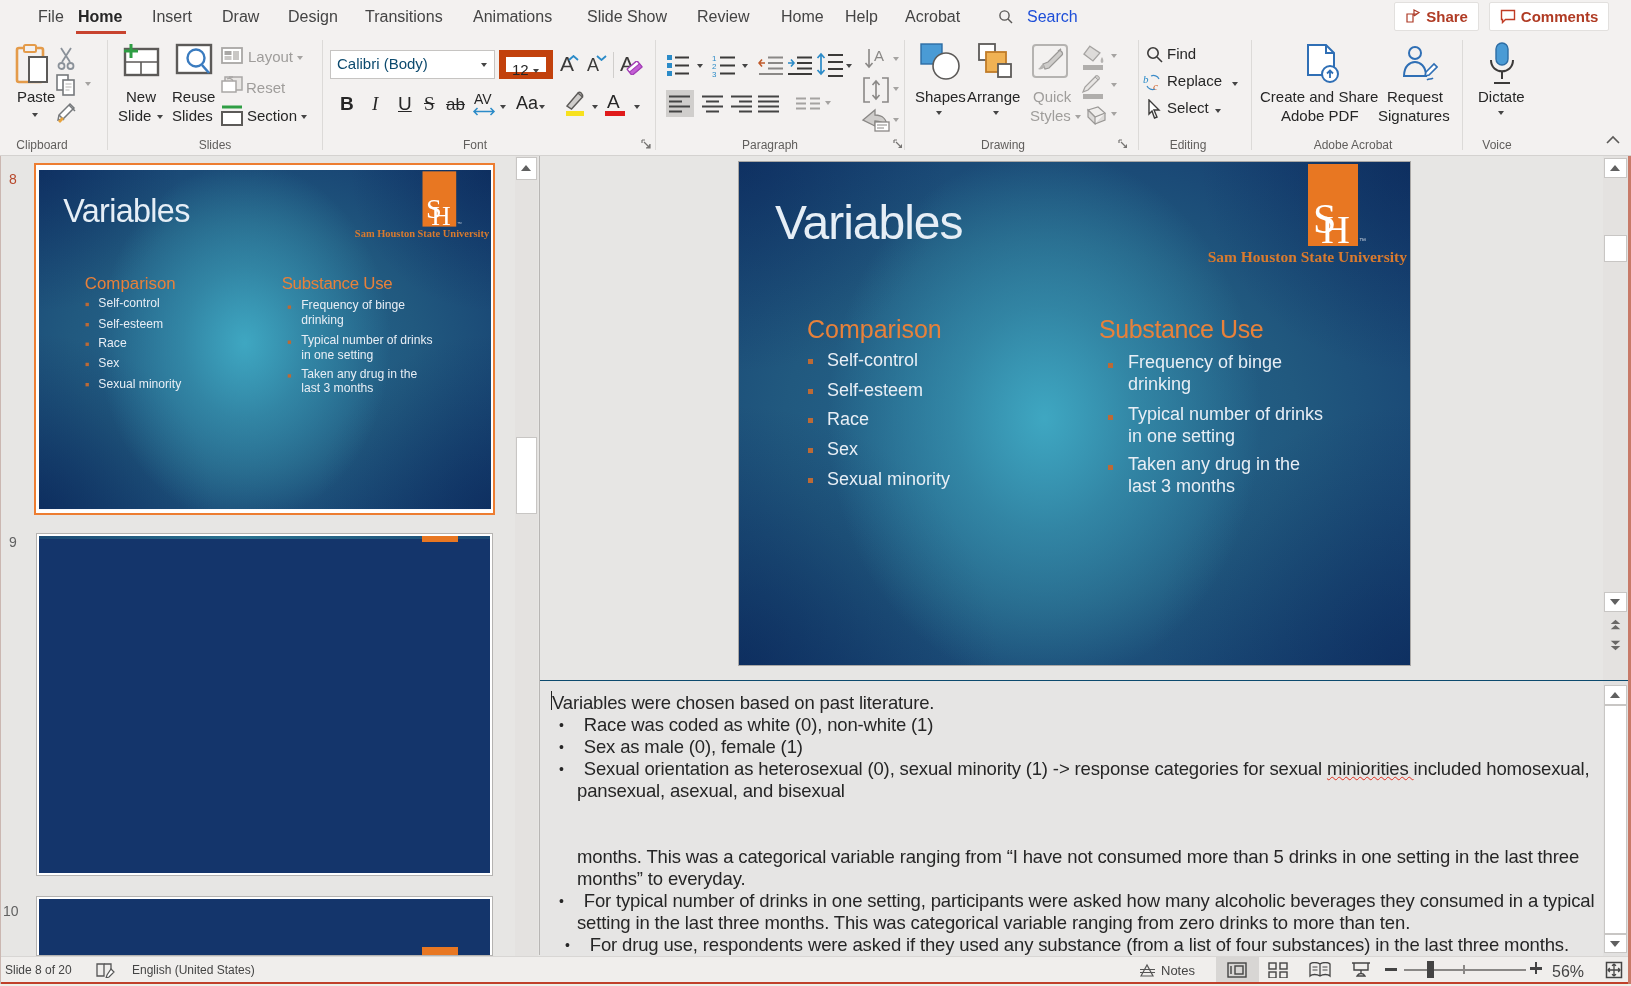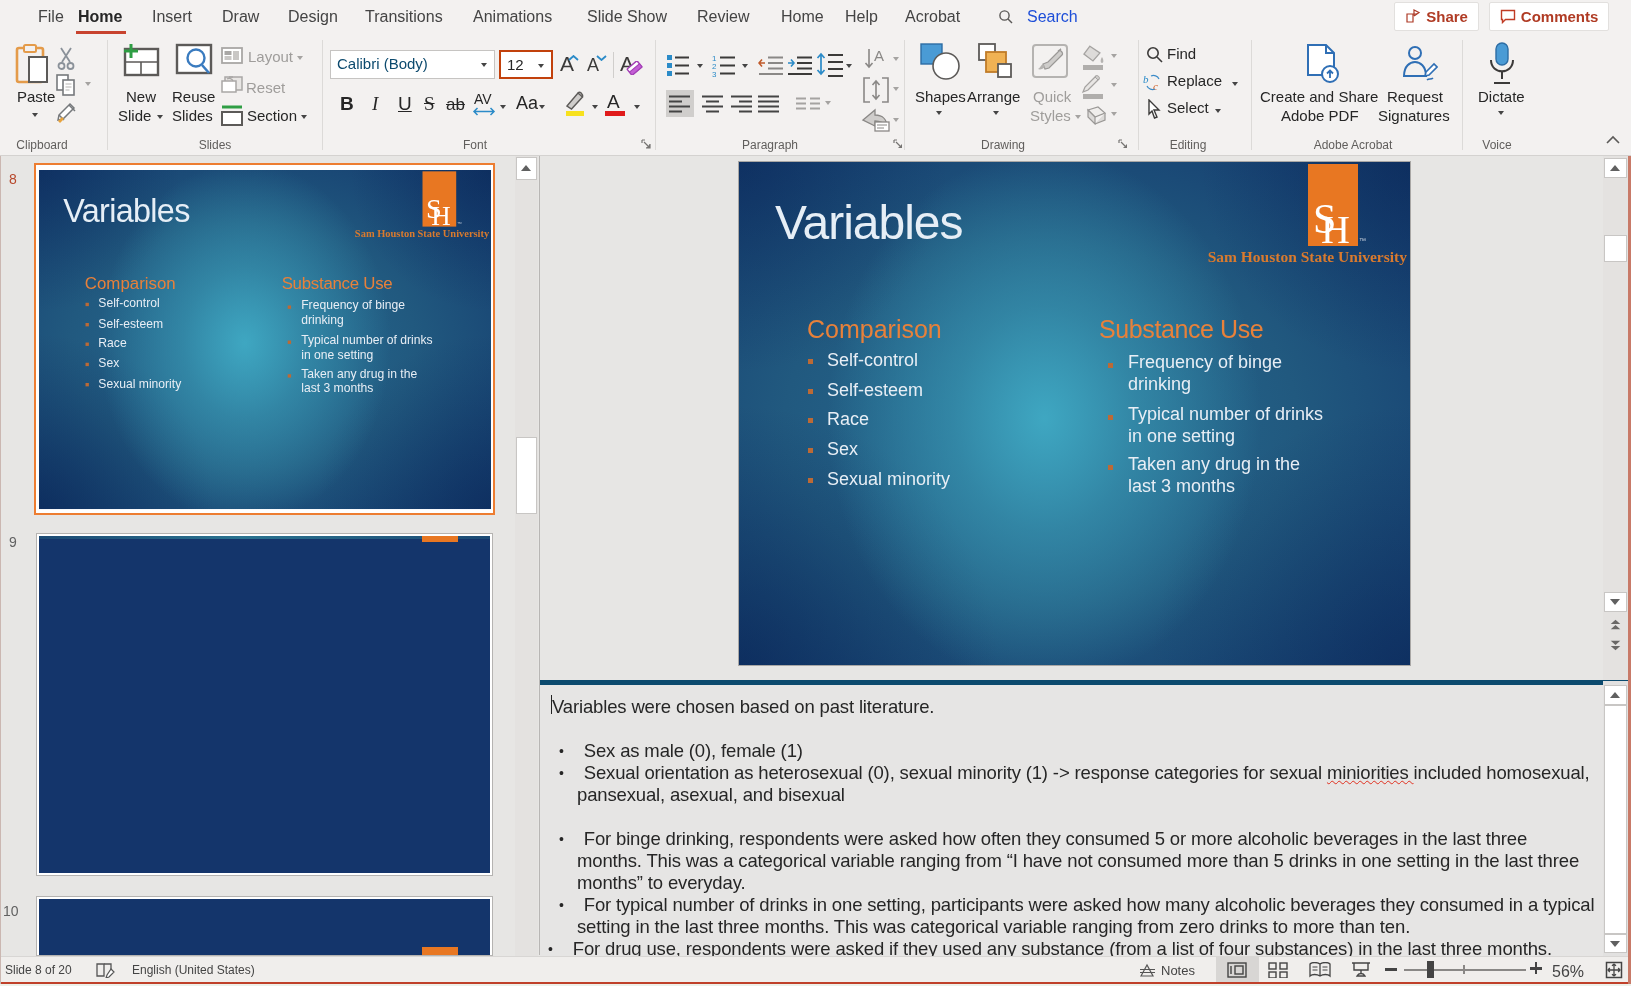--- a/index.html
+++ b/index.html
@@ -30,21 +30,21 @@
 radial-gradient(circle 260px at 100% 100%,rgba(5,28,78,0.4) 0%,rgba(5,28,78,0) 100%),
 radial-gradient(ellipse 85% 80% at 45% 52%,#276d94 0%,#21597f 45%,#174272 78%,#123768 100%);}
 .sh-logo{position:absolute;background:#e87722}
 .title{position:absolute;color:#e6eef6;letter-spacing:.5px}
 .ohead{position:absolute;color:#e8813a}
 .wtext{position:absolute;color:#e8eef5}
 .sqb{position:absolute;width:5px;height:5px;background:#bc6a36}
 
 #slidearea{left:540px;top:156px;width:1063px;height:523px;background:#e7e6e4}
 
-#notes{left:540px;top:680px;width:1088px;height:276px;background:#e6e5e4;border-top:5px solid #0c4a6e;overflow:hidden}
+#notes{left:540px;top:680px;width:1088px;height:276px;background:#e6e5e4;border-top:1px solid #0c4a6e;overflow:hidden}
 .nline{position:absolute;left:553px;font-size:18.5px;letter-spacing:-0.15px;color:#262626;white-space:nowrap}
 .nb{font-size:14px;position:relative;top:-1px}
 
 #status{left:0;top:956px;width:1631px;height:26px;background:#f0eeec;border-top:1px solid #d8d6d4;font-size:12px;color:#444}
 #redb{left:0;top:982px;width:1631px;height:2px;background:#c0402a}
 #bot{left:0;top:984px;width:1631px;height:2px;background:#edf1ea}
 #redr{left:1628px;top:0;width:3px;height:984px;background:#c87a68}
 #redl{left:0;top:0;width:1px;height:984px;background:#cbb7b1}
 
 .sbar{position:absolute;background:#e9e7e5}
@@ -153,21 +153,21 @@
     <path d="M1 3 h20" stroke="#2e9e44" stroke-width="3"></path>
     <rect x="1" y="8" width="20" height="13" fill="#fff" stroke="#5c5a58" stroke-width="2"></rect>
   </svg>
   <div class="rbtxt abs" style="left:247px;top:72px">Section <span class="dda"></span></div>
   <div class="glabel" style="left:165px;width:100px">Slides</div>
 
   <div class="abs" style="left:330px;top:15px;width:165px;height:29px;background:#fff;border:1px solid #c6c4c2">
     <span style="position:absolute;left:6px;top:4px;font-size:15px;color:#0c4a6e">Calibri (Body)</span>
     <span class="dda" style="position:absolute;right:7px;top:12px"></span>
   </div>
-  <div class="abs" style="left:499px;top:15px;width:54px;height:29px;background:#fff;border:2px solid #c2410c">
+  <div class="abs" style="left:499px;top:15px;width:54px;height:29px;background:#fff;border:7px solid #c2410c">
     <span style="position:absolute;left:6px;top:4px;font-size:15px;color:#262626">12</span>
     <span class="dda" style="position:absolute;right:7px;top:12px"></span>
   </div>
   <div class="abs" style="left:560px;top:17px;font-size:21px;color:#3b3a39">A</div>
   <svg class="abs" style="left:568px;top:20px" width="11" height="6" viewBox="0 0 11 6">
       <path d="M1 5 5.5 1 10 5" fill="none" stroke="#2b8bc8" stroke-width="1.8"></path>
     </svg>
   <div class="abs" style="left:587px;top:20px;font-size:18px;color:#3b3a39">A</div>
   <svg class="abs" style="left:596px;top:20px" width="11" height="6" viewBox="0 0 11 6">
       <path d="M1 1 5.5 5 10 1" fill="none" stroke="#2b8bc8" stroke-width="1.8"></path>
@@ -446,29 +446,29 @@
 <div class="arr arr-dn abs" style="left:1610px;top:599px"></div>
 <svg class="abs" style="left:1609px;top:618px" width="13" height="13" viewBox="0 0 15 15">
     <path d="M2 7 7.5 2 13 7z M2 13 7.5 8 13 13z" fill="#6a6866"></path>
   </svg>
 <svg class="abs" style="left:1609px;top:639px" width="13" height="13" viewBox="0 0 15 15">
     <path d="M2 2 7.5 7 13 2z M2 8 7.5 13 13 8z" fill="#6a6866"></path>
   </svg>
 
 <div id="notes" class="abs">
   <div class="nline" style="left:12px;top:11px">Variables were chosen based on past literature.</div>
+  <div class="nline" style="left:19px;top:33px"><span class="nb">•</span>&nbsp;&nbsp;&nbsp;&nbsp;Race was coded as white (0), non-white (1)</div>
   <div class="nline" style="left:19px;top:55px"><span class="nb">•</span>&nbsp;&nbsp;&nbsp;&nbsp;Sex as male (0), female (1)</div>
   <div class="nline" style="left:19px;top:77px"><span class="nb">•</span>&nbsp;&nbsp;&nbsp;&nbsp;Sexual orientation as heterosexual (0), sexual minority (1) -&gt; response categories for sexual <span style="text-decoration:underline wavy #e03020 1px">miniorities </span>included homosexual,</div>
   <div class="nline" style="left:37px;top:99px">pansexual, asexual, and bisexual</div>
-  <div class="nline" style="left:19px;top:143px"><span class="nb">•</span>&nbsp;&nbsp;&nbsp;&nbsp;For binge drinking, respondents were asked how often they consumed 5 or more alcoholic beverages in the last three</div>
   <div class="nline" style="left:37px;top:165px">months. This was a categorical variable ranging from “I have not consumed more than 5 drinks in one setting in the last three</div>
   <div class="nline" style="left:37px;top:187px">months” to everyday.</div>
   <div class="nline" style="left:19px;top:209px"><span class="nb">•</span>&nbsp;&nbsp;&nbsp;&nbsp;For typical number of drinks in one setting, participants were asked how many alcoholic beverages they consumed in a typical</div>
   <div class="nline" style="left:37px;top:231px">setting in the last three months. This was categorical variable ranging from zero drinks to more than ten.</div>
-  <div class="nline" style="left:8px;top:253px"><span class="nb">•</span>&nbsp;&nbsp;&nbsp;&nbsp;For drug use, respondents were asked if they used any substance (from a list of four substances) in the last three months.</div>
+  <div class="nline" style="left:25px;top:253px"><span class="nb">•</span>&nbsp;&nbsp;&nbsp;&nbsp;For drug use, respondents were asked if they used any substance (from a list of four substances) in the last three months.</div>
   <div class="abs" style="left:11px;top:10px;width:1px;height:19px;background:#222"></div>
 </div>
 
 <div class="sbar abs" style="left:1603px;top:681px;width:25px;height:275px;background:#e2e1e0"></div>
 <div class="sbox abs" style="left:1604px;top:685px;width:23px;height:20px"></div>
 <div class="arr arr-up abs" style="left:1610px;top:692px"></div>
 <div class="sthumb abs" style="left:1604px;top:705px;width:23px;height:229px"></div>
 <div class="sbox abs" style="left:1604px;top:934px;width:23px;height:19px"></div>
 <div class="arr arr-dn abs" style="left:1610px;top:941px"></div>
 

